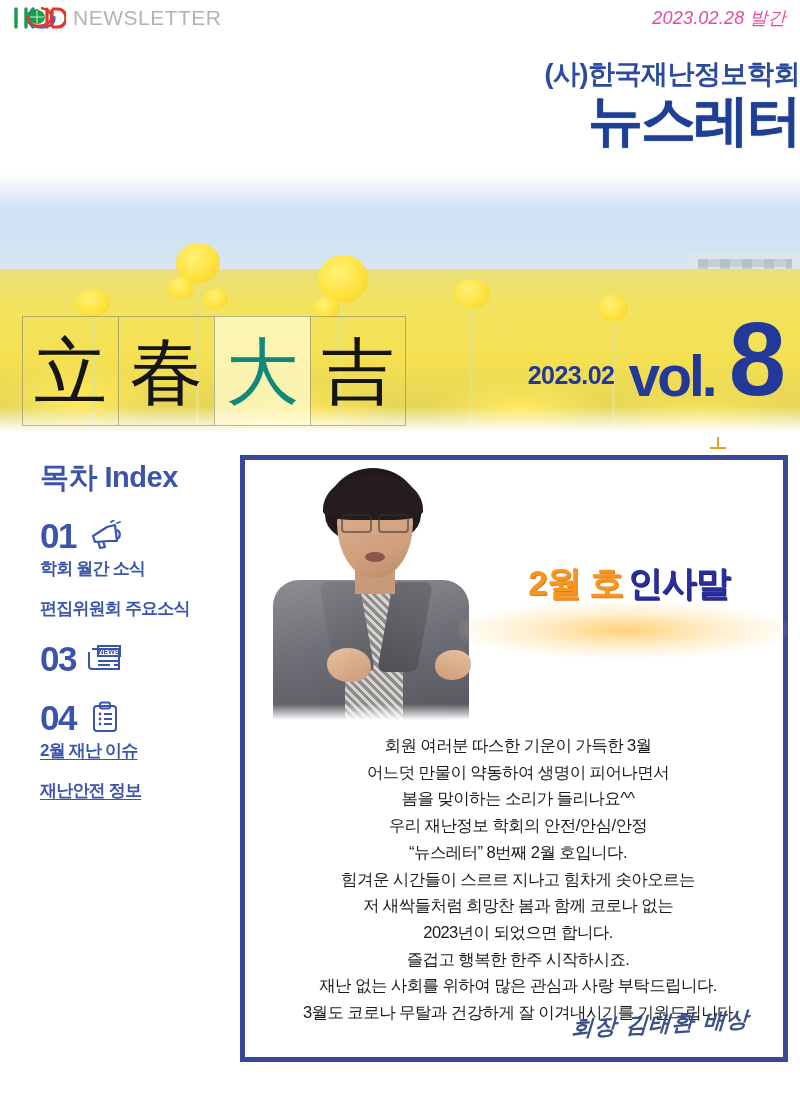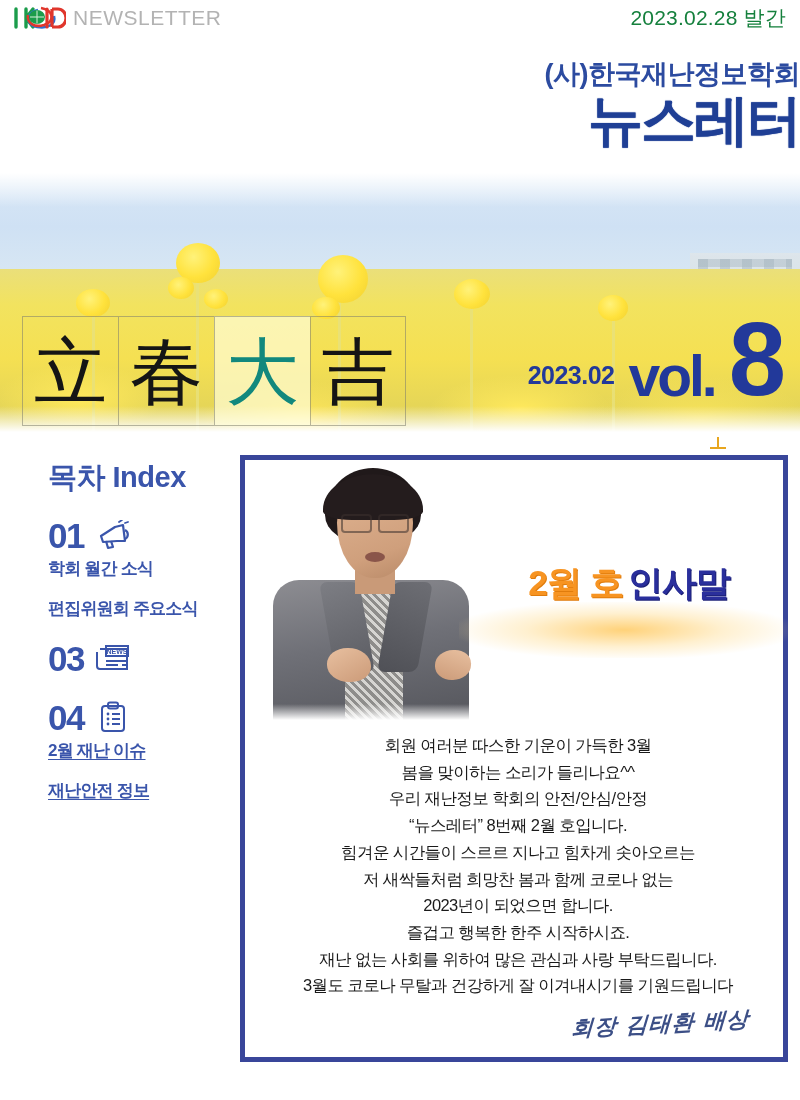--- a/index.html
+++ b/index.html
@@ -16,21 +16,21 @@
     position:absolute; left:0; top:0; width:800px; height:36px;
     display:flex; align-items:center; padding:0 14px;
   }
   .brand{ display:flex; align-items:center; gap:7px; }
   .logo-mark{ width:52px; height:26px; position:relative; }
   .brand-word{
     font-size:21px; color:#b3b3b3; letter-spacing:.5px;
     font-family:"Liberation Sans",sans-serif; font-weight:400;
   }
   .issue-date{
-    margin-left:auto; font-size:21px; color:#15803d; letter-spacing:.2px;
+    margin-left:auto; font-size:18px; color:#ec4899; letter-spacing:.2px;font-style:italic;
   }
 
   
   .masthead{
     position:absolute; left:0; top:36px; width:800px; height:137px;
     display:flex; flex-direction:column; align-items:flex-end; justify-content:center;
     background:#ffffff;
   }
   .mast-sub{
     font-size:27px; font-weight:700; color:#2c4ba0; letter-spacing:-.5px;
@@ -106,21 +106,21 @@
   .hero-vol{
     position:absolute; right:18px; bottom:32px;
     display:flex; align-items:flex-end; gap:14px;
   }
   .vol-date{ font-size:25px; font-weight:800; color:#22399a; margin-bottom:10px; letter-spacing:-.5px; }
   .vol-word{ font-size:57px; font-weight:800; color:#22399a; letter-spacing:-3px; line-height:.85; }
   .vol-num{ font-size:103px; font-weight:800; color:#22399a; line-height:.78; letter-spacing:-4px; }
 
   
   .index{
-    position:absolute; left:16px; top:448px; width:238px; height:640px;
+    position:absolute; left:8px; top:448px; width:238px; height:640px;
     padding:10px 0 0 32px;
   }
   .index-title{
     font-size:29px; font-weight:800; color:#3a55ab; letter-spacing:-.5px;
     margin-bottom:16px;
   }
   .idx-item{ margin-bottom:17px; }
   .idx-row{ display:flex; align-items:center; gap:9px; height:42px; }
   .idx-num{
     font-size:35px; font-weight:800; color:#3a55ab; letter-spacing:-1.5px; line-height:1;
@@ -391,20 +391,21 @@
 
     <div class="greet-glow"></div>
     <div class="greet-title">
       <span class="gt-orange">2월 호</span>
       <span class="gt-blue">인사말</span>
     </div>
   </div>
 
   <div class="greet-body">
     <p>회원 여러분 따스한 기운이 가득한 3월</p>
+    <p>어느덧 만물이 약동하여 생명이 피어나면서</p>
     <p>봄을 맞이하는 소리가 들리나요^^</p>
     <p>우리 재난정보 학회의 안전/안심/안정</p>
     <p>“뉴스레터” 8번째 2월 호입니다.</p>
     <p>힘겨운 시간들이 스르르 지나고 힘차게 솟아오르는</p>
     <p>저 새싹들처럼 희망찬 봄과 함께 코로나 없는</p>
     <p>2023년이 되었으면 합니다.</p>
     <p>즐겁고 행복한 한주 시작하시죠.</p>
     <p>재난 없는 사회를 위하여 많은 관심과 사랑 부탁드립니다.</p>
     <p>3월도 코로나 무탈과 건강하게 잘 이겨내시기를 기원드립니다</p>
   </div>

